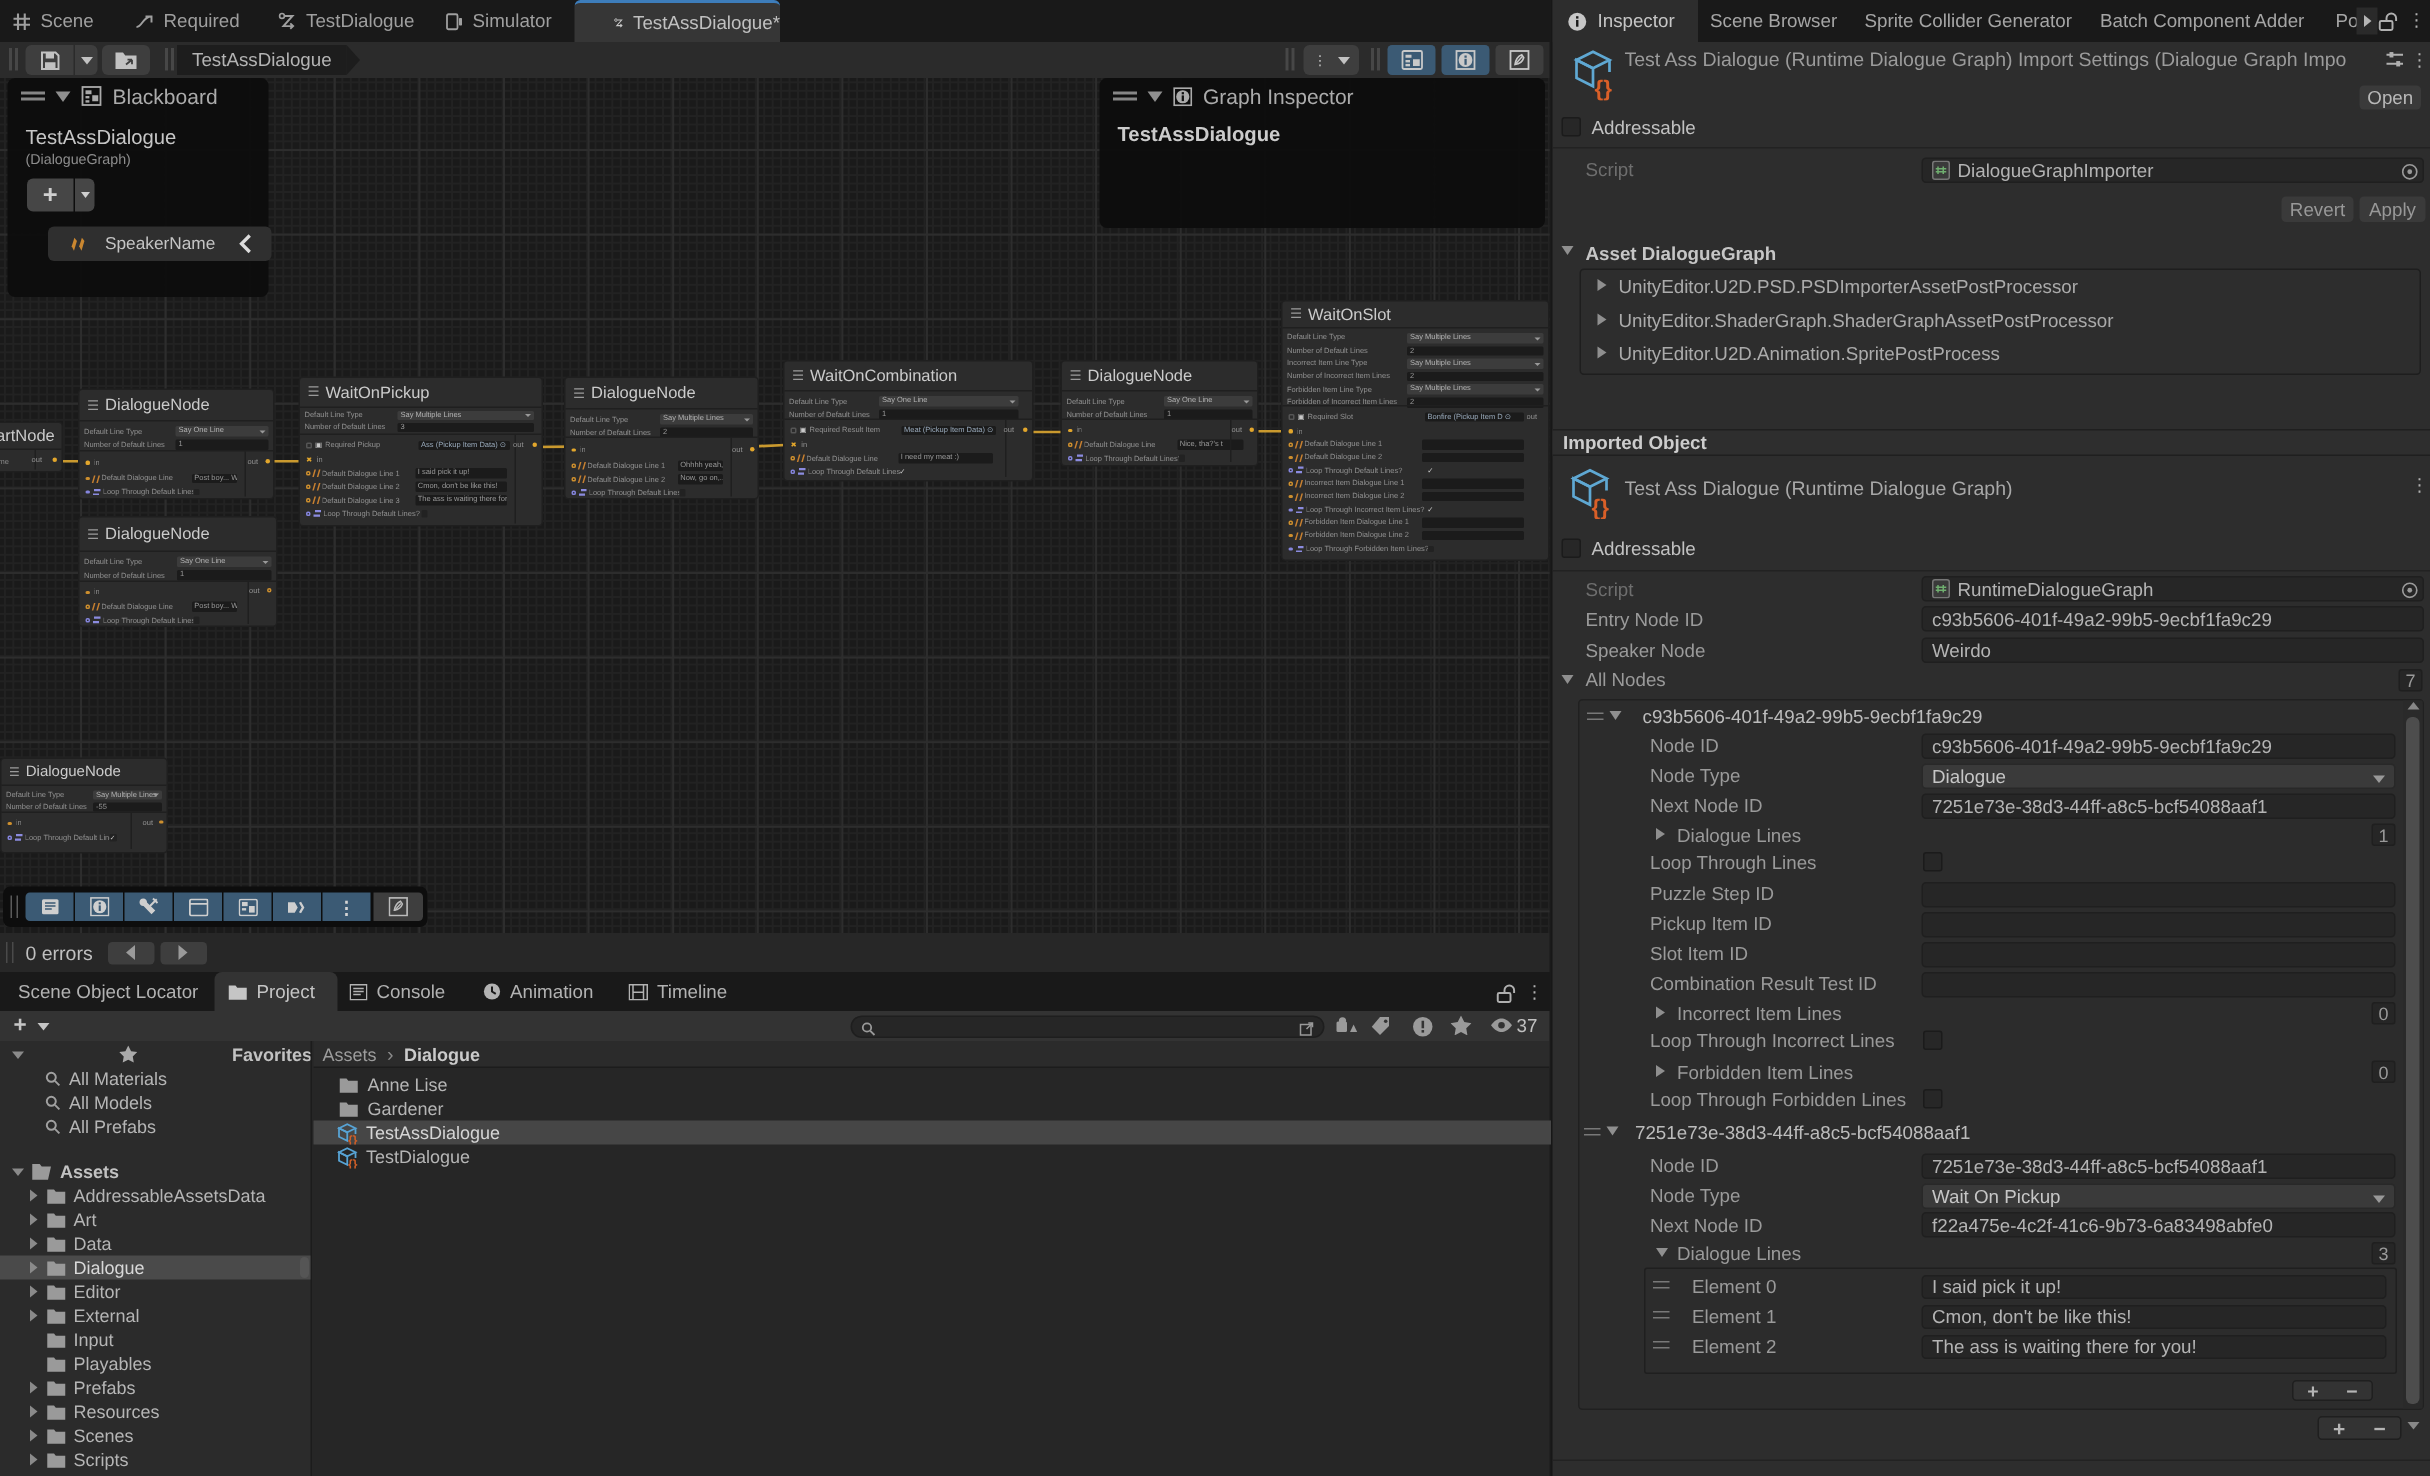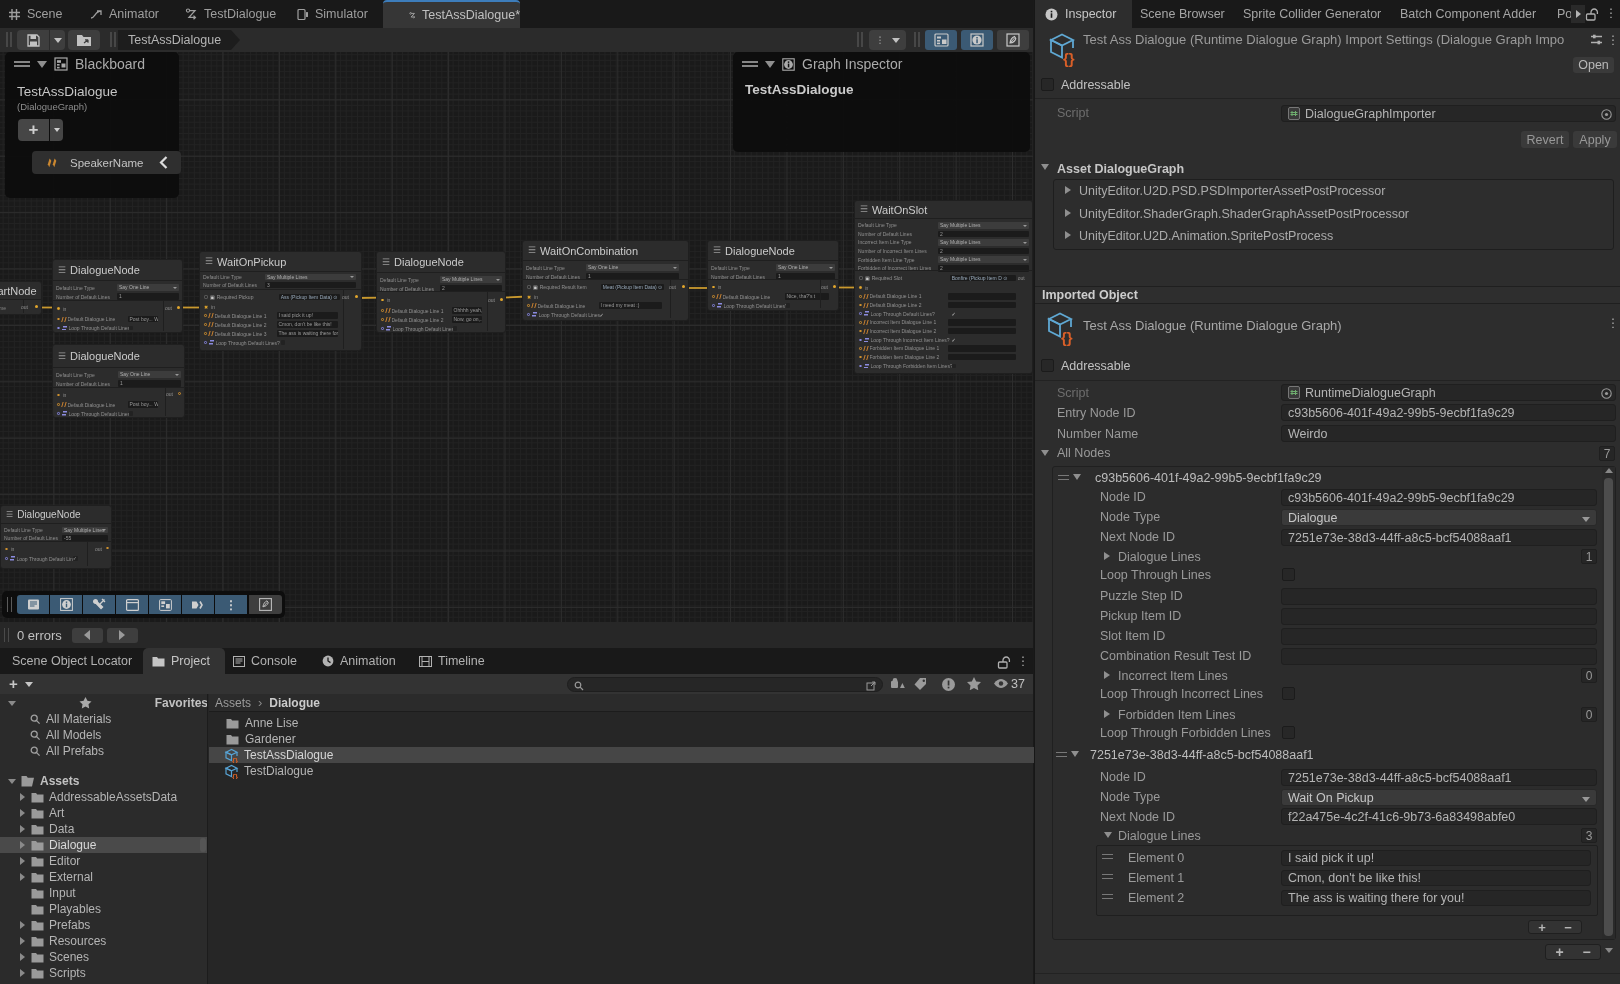--- a/index.html
+++ b/index.html
@@ -79,21 +79,21 @@
   <div class="ttab" style="left:8px;">
     <svg class="tico" viewBox="0 0 13 13">
         <path d="M4 1v11M8.5 1v11M1 4.5h11M1 8.5h11" stroke="#9f9f9f" stroke-width="1.4" fill="none"></path>
       </svg>
     <span>Scene</span>
     </div>
   <div class="ttab" style="left:90px;">
     <svg class="tico" viewBox="0 0 13 13">
         <path d="M1 10c4 0 4-7 10-7M7 3h4v4" stroke="#9f9f9f" stroke-width="1.3" fill="none"></path>
       </svg>
-    <span>Animator</span>
+    <span>Required</span>
     </div>
   <div class="ttab" style="left:185px;">
     <svg class="tico" viewBox="0 0 13 13">
         <circle cx="3" cy="2.6" r="1.6" fill="none" stroke="#9f9f9f" stroke-width="1.1"></circle>
         <path d="M5 2.6h5l-6 6.8h6.2M8.5 7.6l1.9 1.8-1.9 1.8" stroke="#9f9f9f" stroke-width="1.3" fill="none"></path>
       </svg>
     <span>TestDialogue</span>
     </div>
   <div class="ttab" style="left:296px;">
     <svg class="tico" viewBox="0 0 13 13">
@@ -1002,21 +1002,21 @@
         <path d="M4 4v5M7.5 4v5M2.5 5.5h7M2.5 7.5h7" stroke="#6fae6f" stroke-width="1"></path>
       </svg>
     <span>RuntimeDialogueGraph</span>
     <svg style="position:absolute;right:3px;top:3px;" width="11" height="11" viewBox="0 0 11 11">
         <circle cx="5.5" cy="5.5" r="4.7" fill="none" stroke="#9a9a9a" stroke-width="1.1"></circle>
         <circle cx="5.5" cy="5.5" r="1.6" fill="#9a9a9a"></circle>
       </svg>
   </div>
   <span class="ilabel" style="left:22px;top:406px;">Entry Node ID</span>
   <div class="ifield" style="left:246px;top:404px;width:335px;">c93b5606-401f-49a2-99b5-9ecbf1fa9c29</div>
-  <span class="ilabel" style="left:22px;top:427px;">Number Name</span>
+  <span class="ilabel" style="left:22px;top:427px;">Speaker Node</span>
   <div class="ifield" style="left:246px;top:425px;width:335px;">Weirdo</div>
   <span class="iexpd" style="left:6px;top:450px;"></span>
   <span class="ilabel" style="left:22px;top:446px;">All Nodes</span>
   <div class="cntbox" style="left:564px;top:446px;">7</div>
 
   <div style="position:absolute;left:17px;top:466px;width:564px;height:474px;border:1px solid #202020;border-radius:3px;background:#2c2c2c;"></div>
   <div class="dhandle" style="left:23px;top:475px;"></div>
   <span class="iexpd" style="left:38px;top:474px;"></span>
   <span class="ilabel" style="left:60px;top:471px;color:#bcbcbc;">c93b5606-401f-49a2-99b5-9ecbf1fa9c29</span>
   <span class="ilabel" style="left:65px;top:490px;">Node ID</span>

